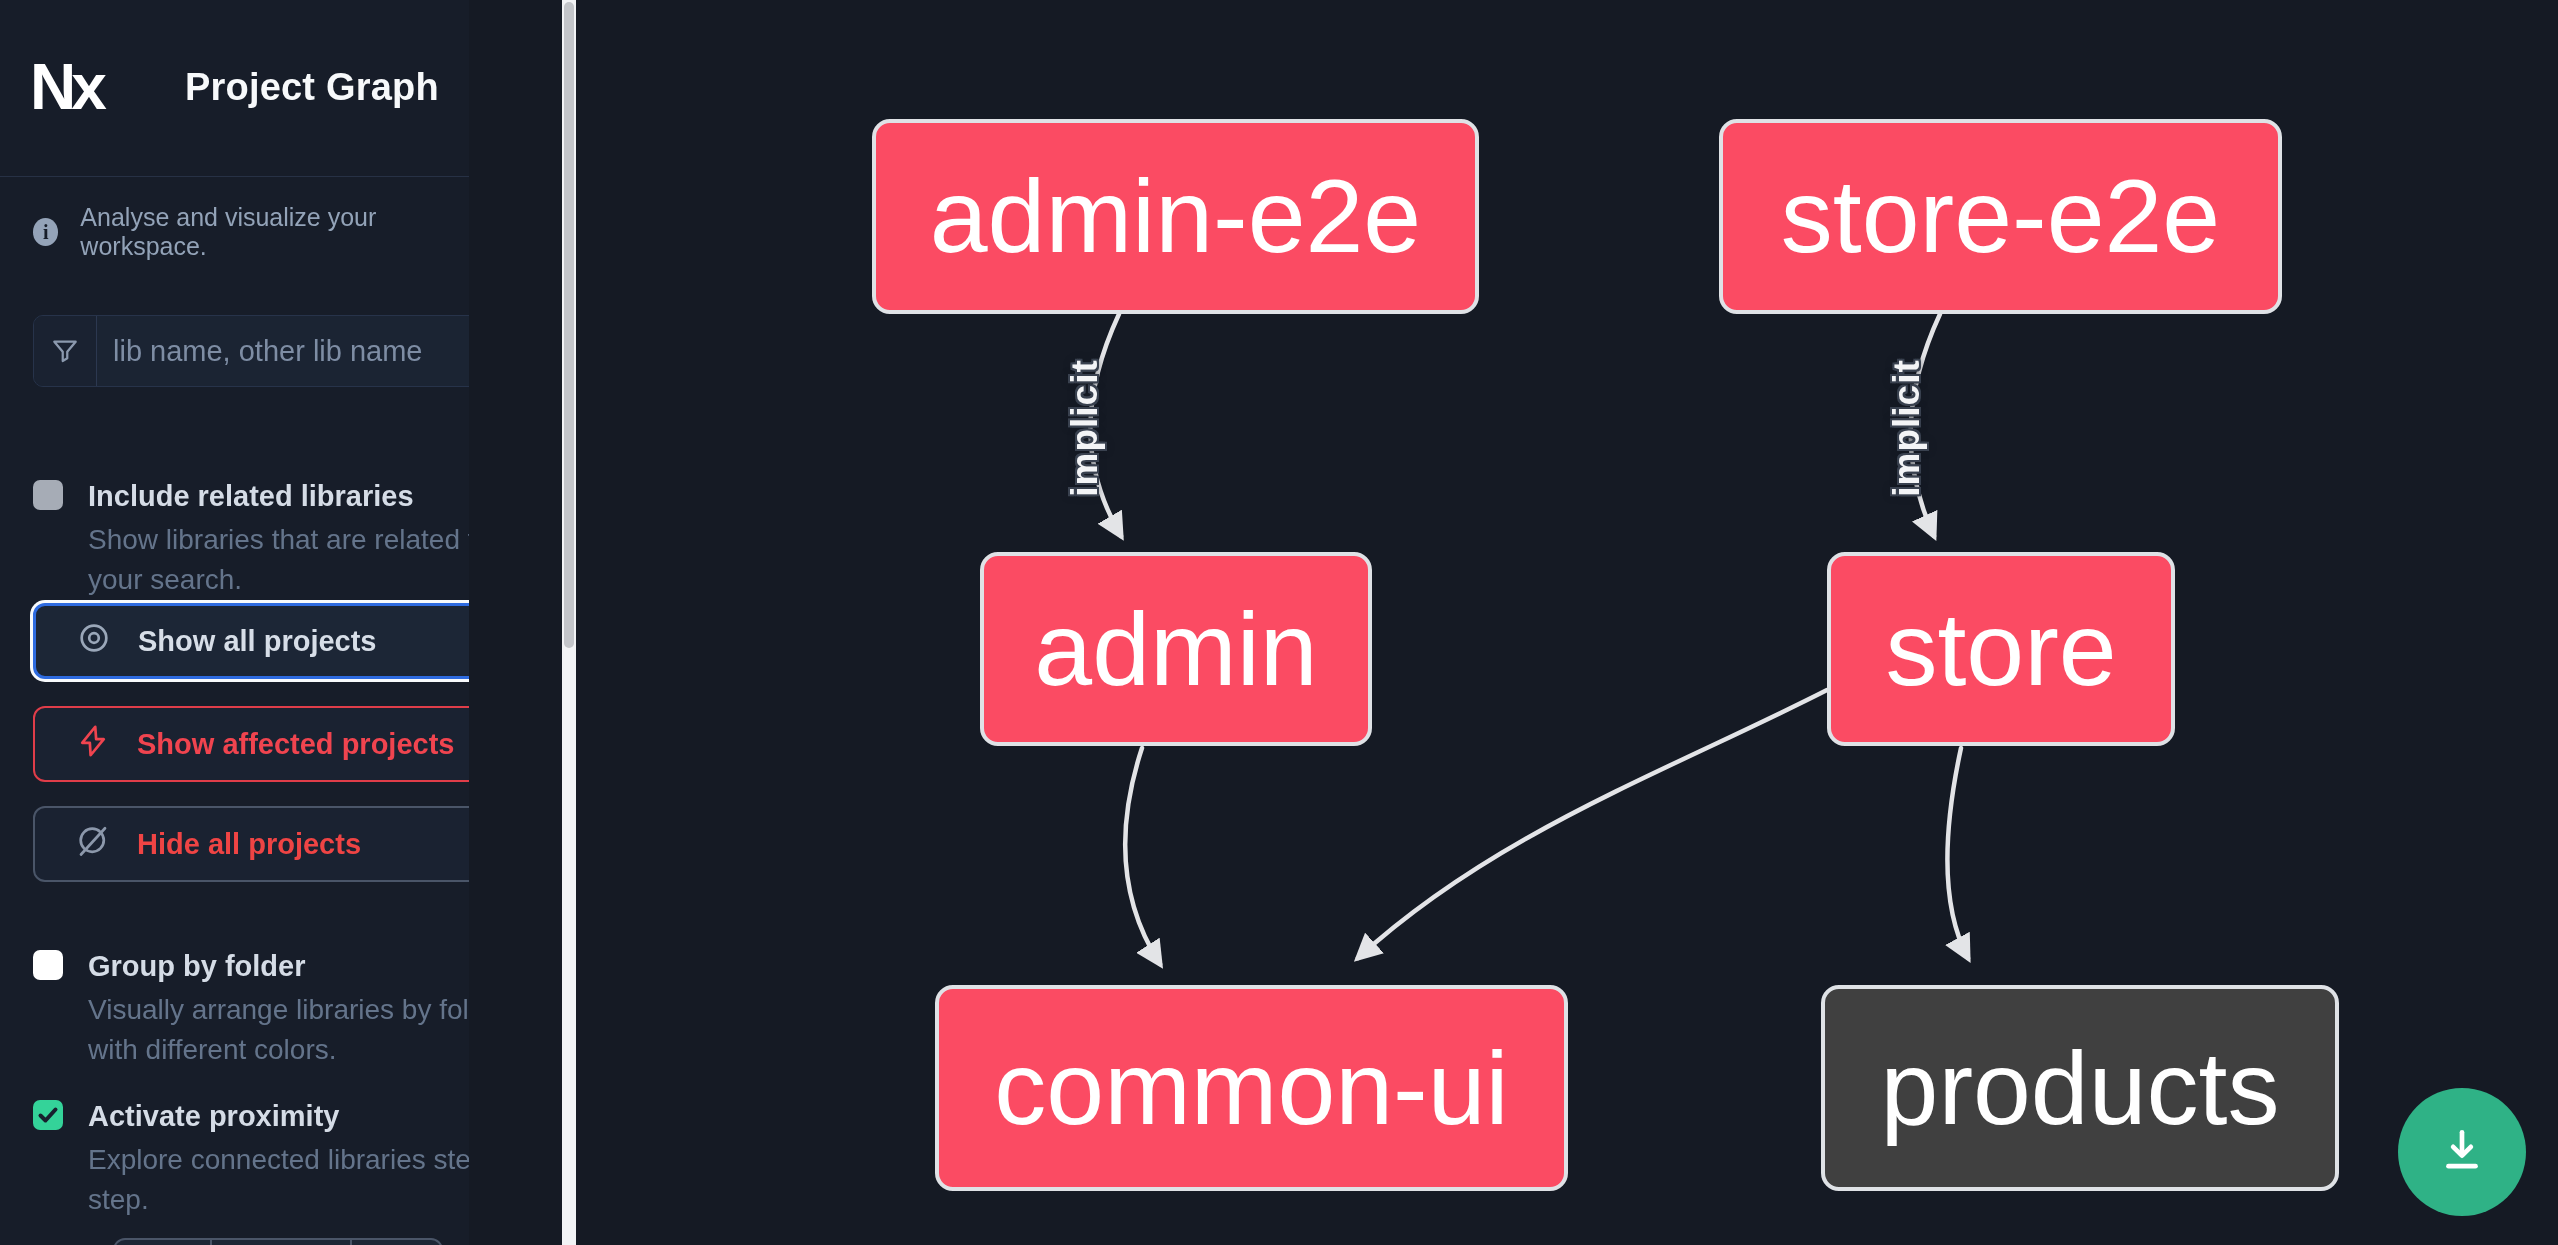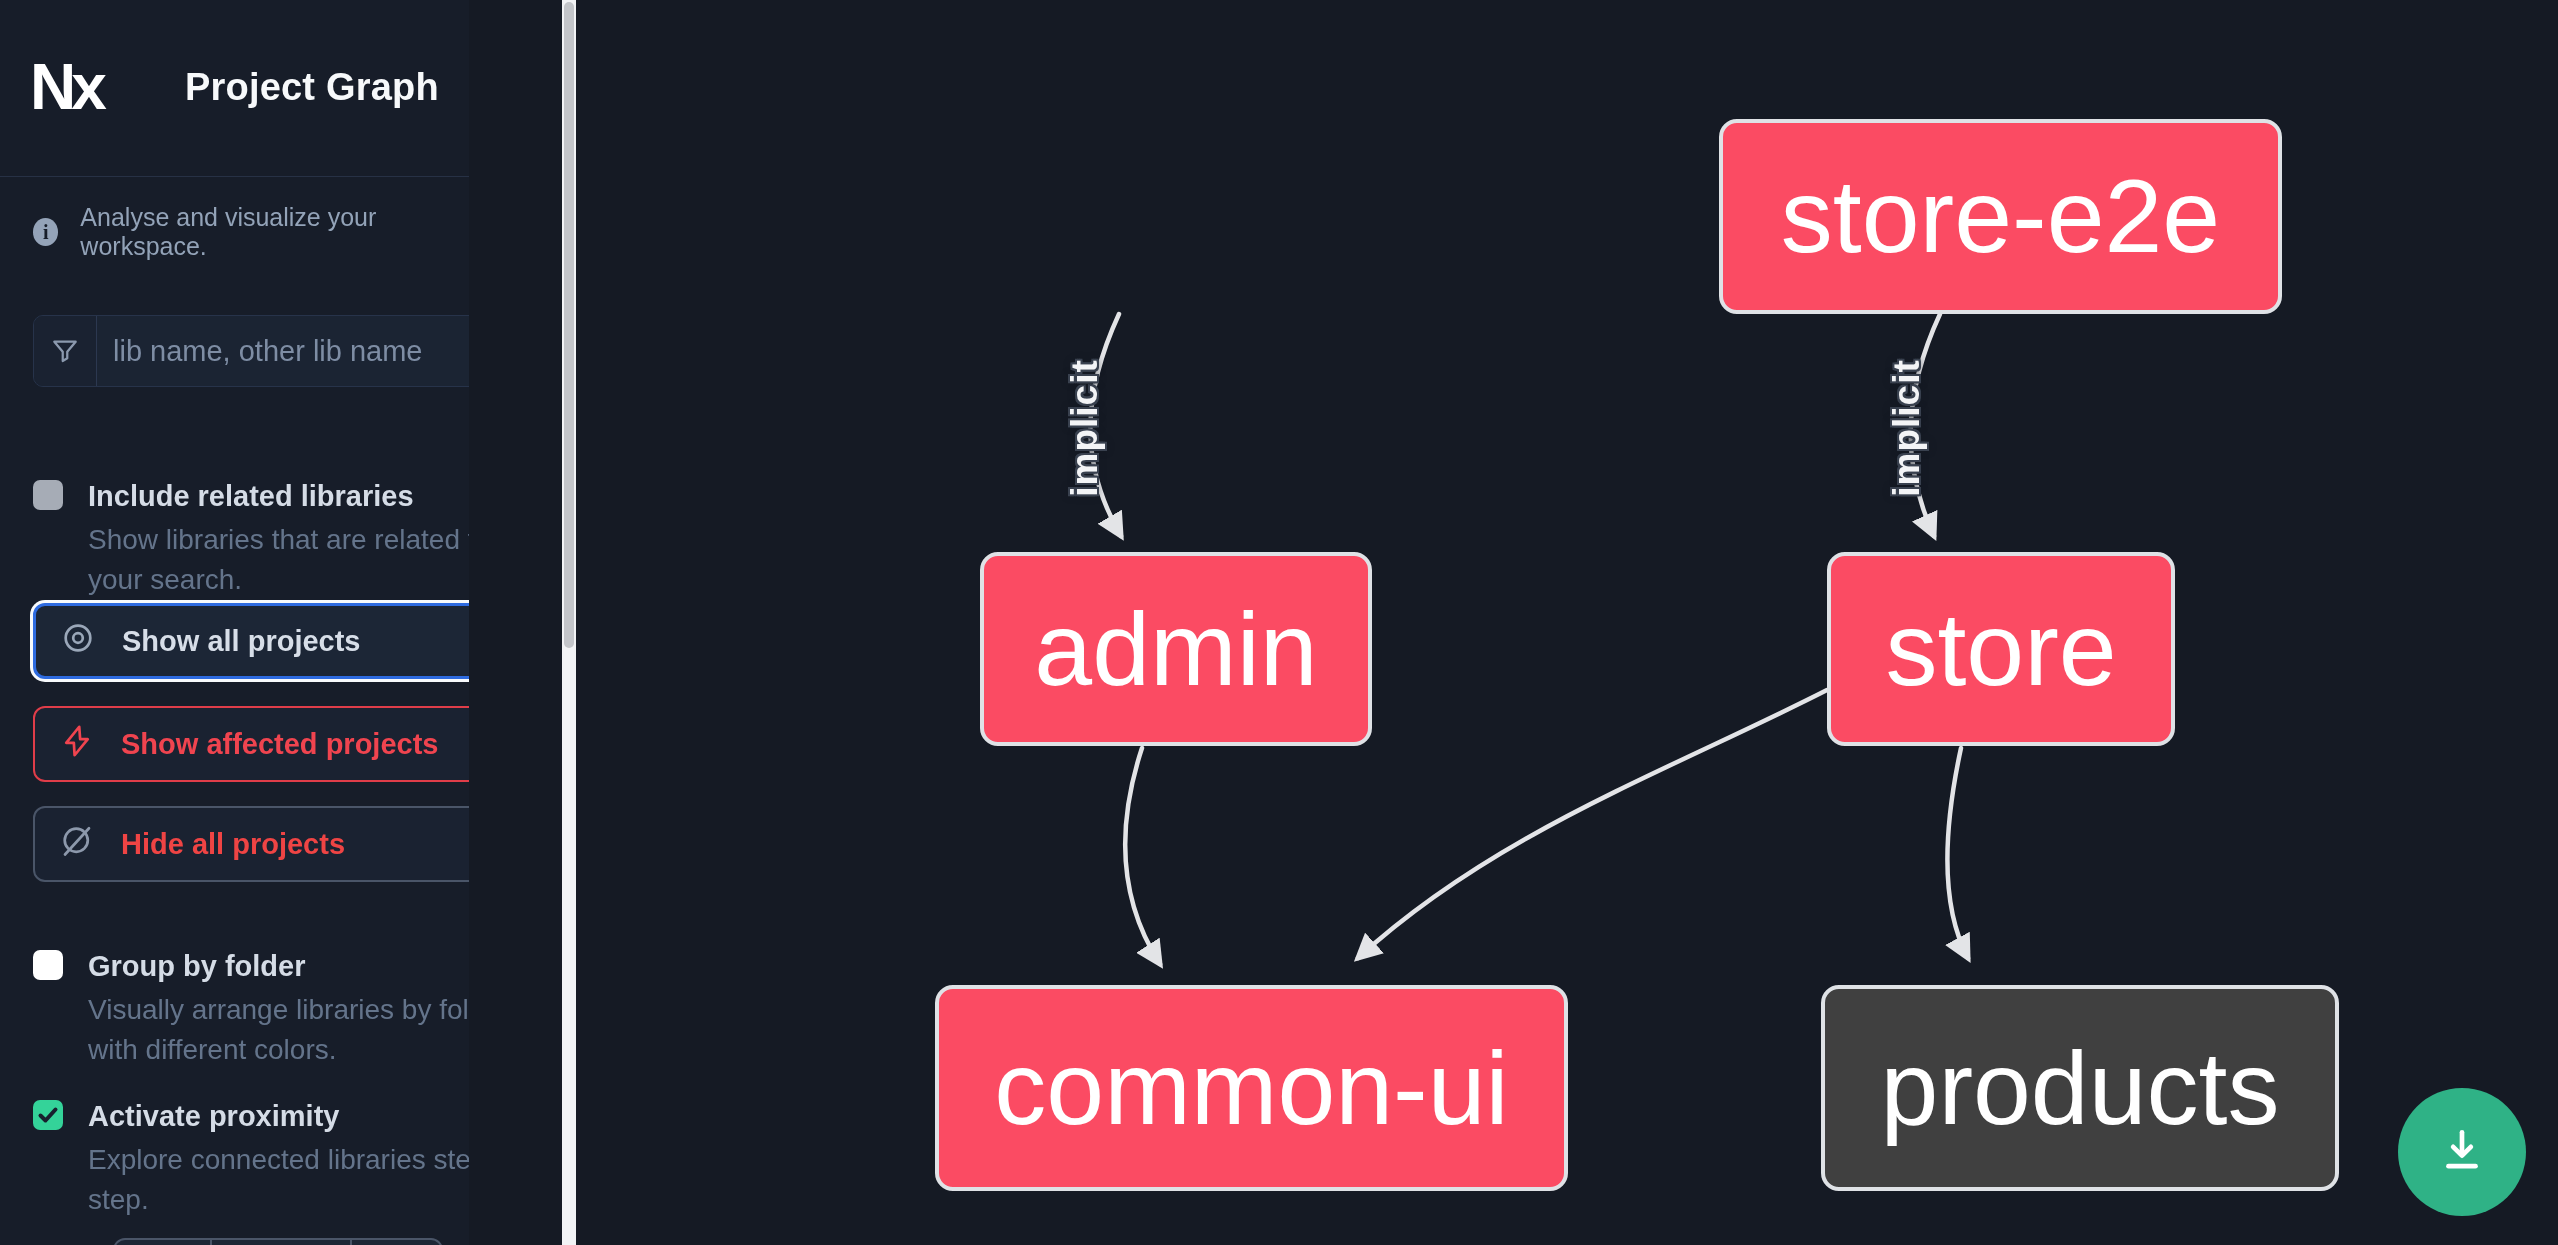--- a/index.html
+++ b/index.html
@@ -40,21 +40,21 @@
   .checkbox { width:30px; height:30px; border-radius:7px; flex:none; position:relative; }
   .checkbox.gray  { background:#a6acb6; }
   .checkbox.white { background:#ffffff; }
   .checkbox.checked { background:#34d399; }
   .checkbox svg { position:absolute; left:3px; top:3px; }
   .check-text {  }
   .check-label { color:#d5dce6; font-size:29px; font-weight:600; line-height:32px; }
   .check-desc  { color:#64748b; font-size:28px; line-height:40px; width:455px; margin-top:8px; }
 
   .sb-btn { position:absolute; left:33px; width:492px; height:76px; border-radius:12px;
-            display:flex; align-items:center; gap:26px; padding-left:24px;
+            display:flex; align-items:center; gap:26px; padding-left:40px;
             font-size:29px; font-weight:600; cursor:pointer;
             background:#1a2231; font-family:"Liberation Sans",sans-serif; }
   .sb-btn svg { flex:none; }
   .btn-showall { top:603px; background:#1c2636; border:3px solid #2e6be0;
                  box-shadow:0 0 0 3px #f8fafc; color:#d7dee8; }
   .btn-affected { top:706px; border:2px solid #e03d49; color:#f0444f; }
   .btn-hideall { top:806px; border:2px solid #4a5568; color:#ef4444; }
 
   .stepper { position:absolute; left:113px; top:1238px; width:330px; height:42px;
              background:#1d2635; border:2px solid #4a5568; border-radius:12px;
@@ -211,20 +211,21 @@
         <path d="M1364,314 C1328,392 1324,462 1358,536" marker-end="url(#arrow)"></path>
         <path d="M566,748 C539,830 544,902 584,964" marker-end="url(#arrow)"></path>
         <path d="M1251,690 C1090,772 920,832 782,958" marker-end="url(#arrow)"></path>
         <path d="M1385,748 C1369,822 1362,902 1392,958" marker-end="url(#arrow)"></path>
       </g>
     </svg>
 
     <div class="edge-label lbl-1">implicit</div>
     <div class="edge-label lbl-2">implicit</div>
 
+    <div class="node pink n-admin-e2e">admin-e2e</div>
     <div class="node pink n-store-e2e">store-e2e</div>
     <div class="node pink n-admin">admin</div>
     <div class="node pink n-store">store</div>
     <div class="node pink n-common-ui">common-ui</div>
     <div class="node gray n-products">products</div>
 
     <button class="download-btn">
       <span>
         <svg width="56" height="56" viewBox="0 0 24 24" fill="none" stroke="#ffffff" stroke-width="2" stroke-linecap="round" stroke-linejoin="round">
           <path d="M12 4v9.5"></path>

